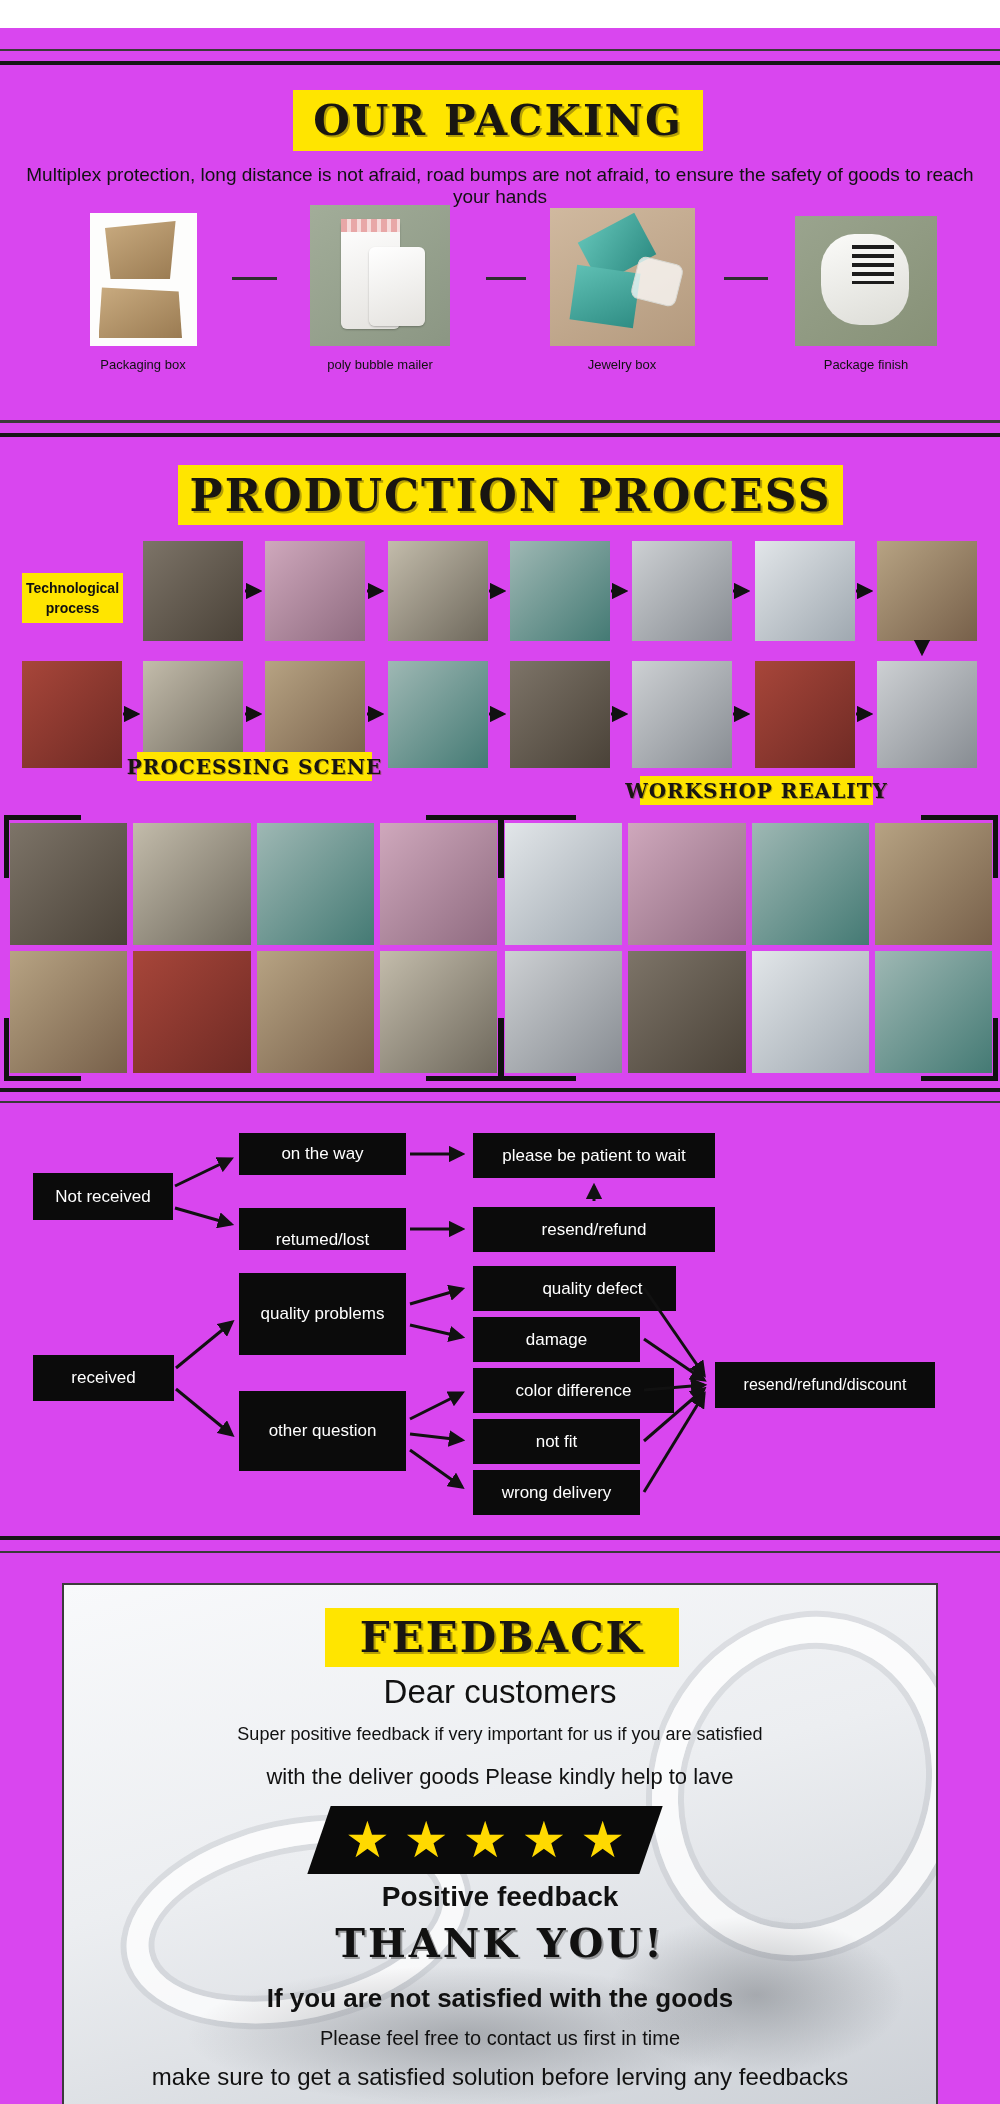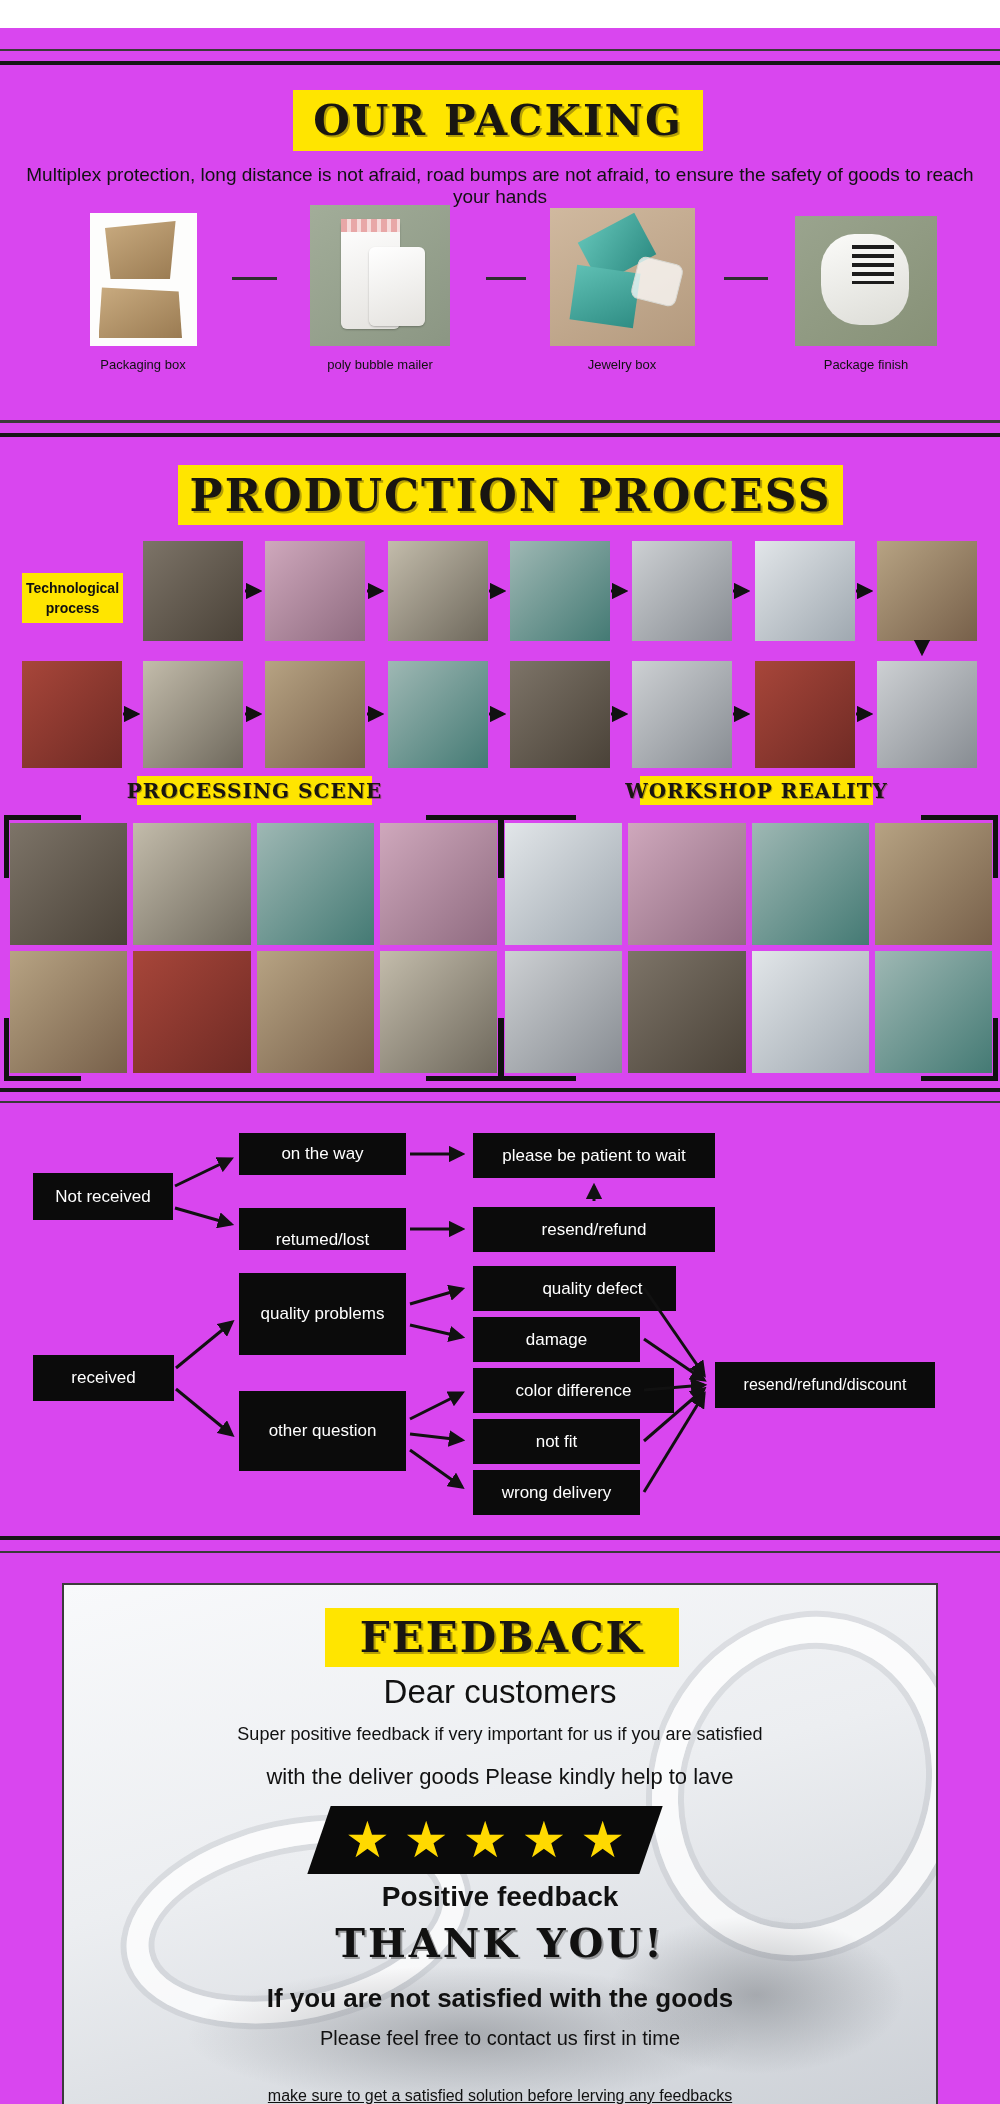--- a/index.html
+++ b/index.html
@@ -121,21 +121,21 @@
 
   <div class="pph ph-g" style="left:22px;top:633px;width:100px;height:107px;"></div>
   <div class="pph ph-c" style="left:143px;top:633px;width:100px;height:107px;"></div>
   <div class="pph ph-e" style="left:265px;top:633px;width:100px;height:107px;"></div>
   <div class="pph ph-d" style="left:388px;top:633px;width:100px;height:107px;"></div>
   <div class="pph ph-a" style="left:510px;top:633px;width:100px;height:107px;"></div>
   <div class="pph ph-f" style="left:632px;top:633px;width:100px;height:107px;"></div>
   <div class="pph ph-g" style="left:755px;top:633px;width:100px;height:107px;"></div>
   <div class="pph ph-f" style="left:877px;top:633px;width:100px;height:107px;"></div>
 
-  <div class="banner" style="left:137px;top:748px;width:235px;height:29px;font-size:20px;letter-spacing:1px;text-shadow:1px 1px 0 rgba(90,75,15,.45);">
+  <div class="banner" style="left:137px;top:724px;width:235px;height:29px;font-size:20px;letter-spacing:1px;text-shadow:1px 1px 0 rgba(90,75,15,.45);">
     <span>PROCESSING SCENE</span>
   </div>
   <div class="banner" style="left:640px;top:748px;width:233px;height:29px;font-size:20px;letter-spacing:1px;text-shadow:1px 1px 0 rgba(90,75,15,.45);">
     <span>WORKSHOP REALITY</span>
   </div>
 
   <div class="gridbox" style="left:10px;top:795px;width:487px;height:250px;">
     <div class="gph ph-a"></div>
     <div class="gph ph-c"></div>
     <div class="gph ph-d"></div>
@@ -229,21 +229,21 @@
     <div class="cardtext" style="top:179px;font-size:22px;">with the deliver goods Please kindly help to lave</div>
 
     <div class="starband">
       <span class="stars">★★★★★</span>
     </div>
 
     <div class="cardtext" style="top:296px;font-size:28px;font-weight:bold;">Positive feedback</div>
     <div class="cardtext" style="top:334px;font-size:40px;font-family:'DejaVu Serif',serif;font-weight:bold;letter-spacing:3px;text-shadow:2px 2px 0 rgba(40,40,40,.4);">THANK YOU!</div>
     <div class="cardtext" style="top:398px;font-size:26px;font-weight:bold;">If you are not satisfied with the goods</div>
     <div class="cardtext" style="top:442px;font-size:20px;">Please feel free to contact us first in time</div>
-    <div class="cardtext" style="top:502px;font-size:16px;text-decoration:underline;">make sure to get a satisfied solution before lerving any feedbacks</div>
+    <div class="cardtext" style="top:478px;font-size:24px;">make sure to get a satisfied solution before lerving any feedbacks</div>
   </div>
 
   <svg class="overlay" width="1000" height="2104" viewBox="0 0 1000 2104">
     <defs>
       <marker id="ah" viewBox="0 0 10 10" refX="8" refY="5" markerWidth="5.5" markerHeight="5.5" orient="auto">
         <path d="M0,0 L10,5 L0,10 z" fill="#111"></path>
       </marker>
     </defs>
     <g stroke="#111" stroke-width="3" fill="none">
 

